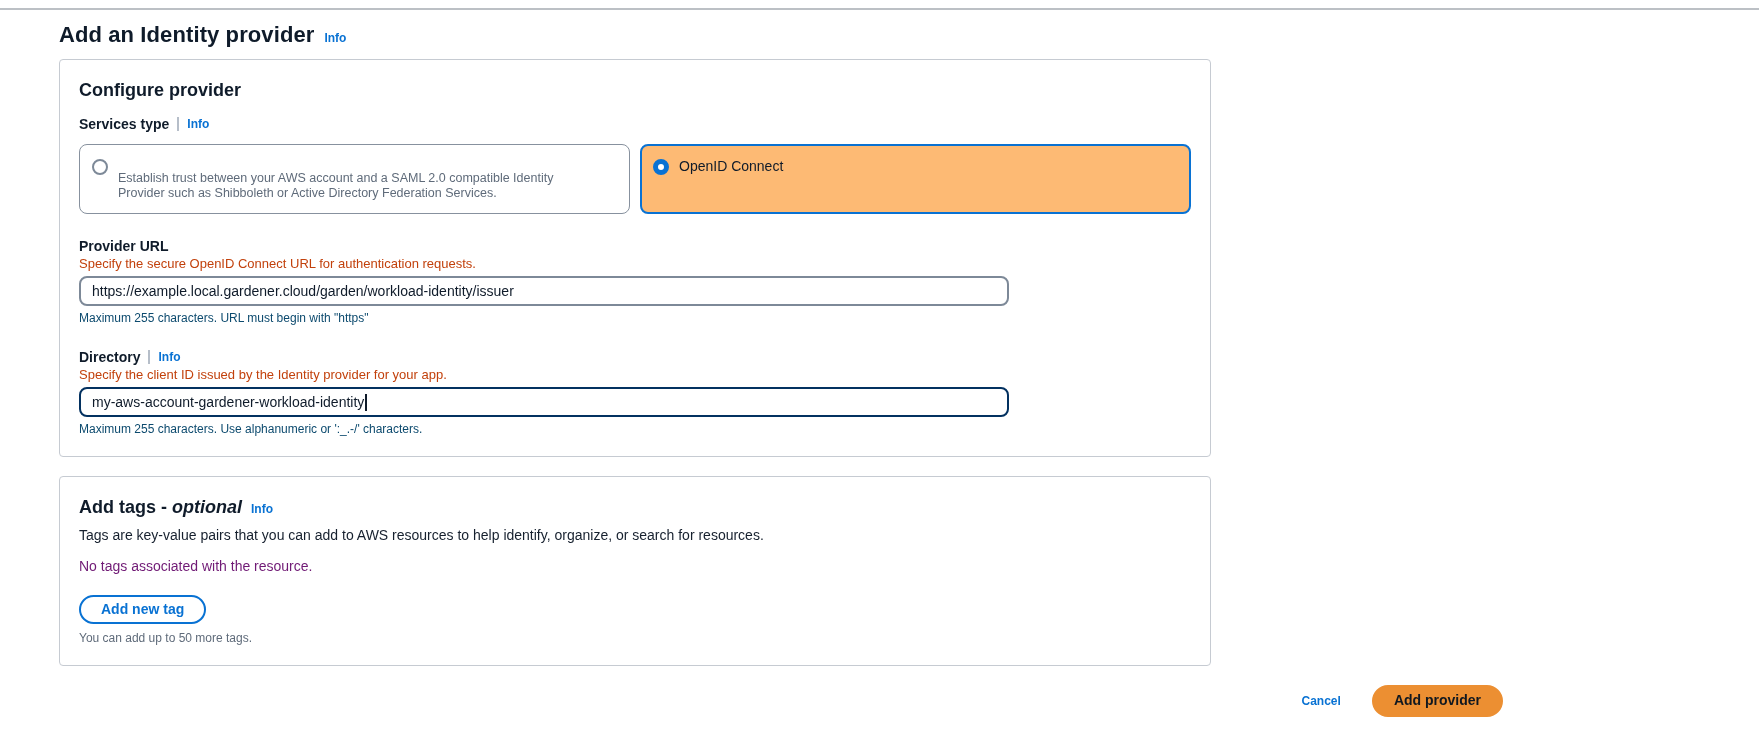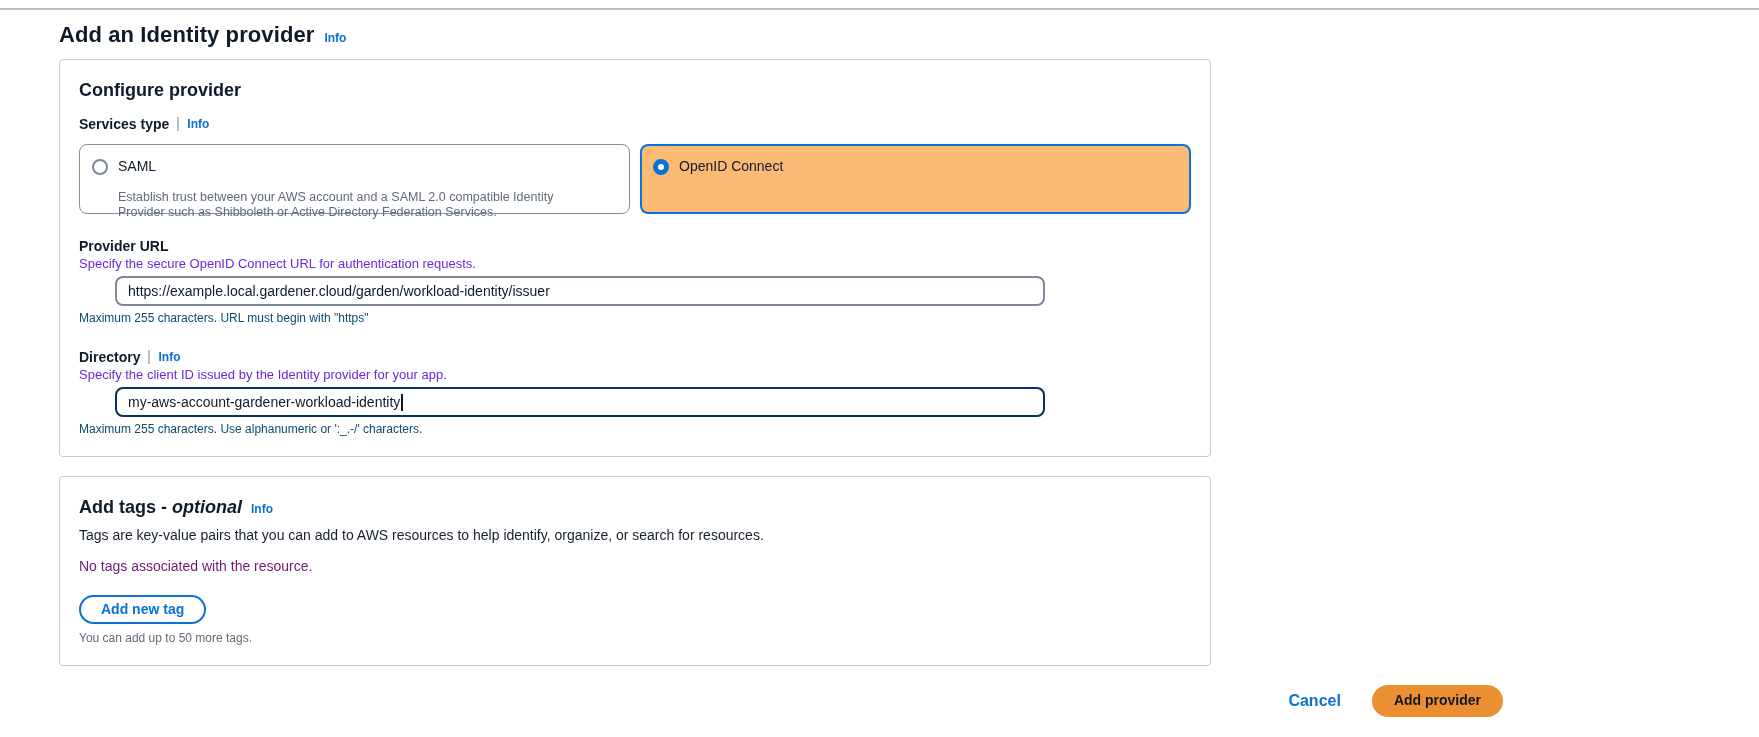--- a/index.html
+++ b/index.html
@@ -48,28 +48,28 @@
   }
   .radio {
     width: 16px; height: 16px; border-radius: 50%;
     border: 2px solid #7d8998; background: #fff;
     flex: 0 0 16px; margin-top: 2px;
   }
   .tile.selected .radio { border: 5px solid #0972d3; }
   .tile-label { font-size: 14px; color: #0f1b2a; line-height: 19px; }
   .tile-desc { font-size: 12.5px; color: #5f6b7a; line-height: 15px; margin-top: 14px; padding-right: 30px; }
 
-  .field-desc { font-size: 13px; color: #6d28d9; margin-top: 2px; }
+  .field-desc { font-size: 13px; color: #c2410c; margin-top: 2px; }
   .text-input {
     width: 930px; height: 30px; margin-top: 5px;
     border: 2px solid #7d8998; border-radius: 8px;
     padding: 0 11px; font-size: 14px; color: #0f1b2a;
     font-family: "Liberation Sans", "DejaVu Sans", sans-serif;
     background: #fff; outline: none;
-    display: flex; align-items: center; margin-left: 36px;
+    display: flex; align-items: center;
   }
   .text-input.focused { border-color: #033160; }
   .caret { display: inline-block; width: 1.5px; height: 17px; background: #0f1b2a; margin-left: 1px; vertical-align: middle; }
   .hint { font-size: 12px; color: #0c4a6e; margin-top: 5px; }
 
   .section-gap { margin-top: 24px; }
 
   .tags-desc { font-size: 14px; color: #16202e; margin-top: 9px; }
   .tags-empty { font-size: 14px; color: #701a75; margin-top: 15px; }
   .btn-secondary {
@@ -82,21 +82,21 @@
     font-family: "Liberation Sans", "DejaVu Sans", sans-serif;
   }
   .tags-limit { font-size: 12px; color: #5f6b7a; margin-top: 7px; }
 
   .footer {
     margin-top: 19px; width: 1444px; margin-left: 59px;
     display: flex; justify-content: flex-end; align-items: center; gap: 31px;
   }
   .btn-link {
     background: none; border: none; color: #0972d3;
-    font-weight: 700; font-size: 16px; cursor: pointer;
+    font-weight: 700; font-size: 12px; cursor: pointer;
     font-family: "Liberation Sans", "DejaVu Sans", sans-serif;
   }
   .btn-primary {
     background: #ec8f32; border: 2px solid #ec8f32;
     color: #101820; font-weight: 700; font-size: 14px;
     border-radius: 16px; padding: 5px 20px 7px 20px; cursor: pointer;
     font-family: "Liberation Sans", "DejaVu Sans", sans-serif;
   }
 </style>
 </head>
@@ -117,21 +117,20 @@
     <div class="field-label-row">
       <span class="field-label">Services type</span>
       <span class="label-sep"></span>
       <a class="info-link">Info</a>
     </div>
 
     <div class="tiles">
       <div class="tile">
         <span class="radio"></span>
         <div>
-          <div class="tile-label">SAML</div>
           <div class="tile-desc">Establish trust between your AWS account and a SAML 2.0 compatible Identity Provider such as Shibboleth or Active Directory Federation Services.</div>
         </div>
       </div>
       <div class="tile selected">
         <span class="radio"></span>
         <div>
           <div class="tile-label">OpenID Connect</div>
         </div>
       </div>
     </div>

